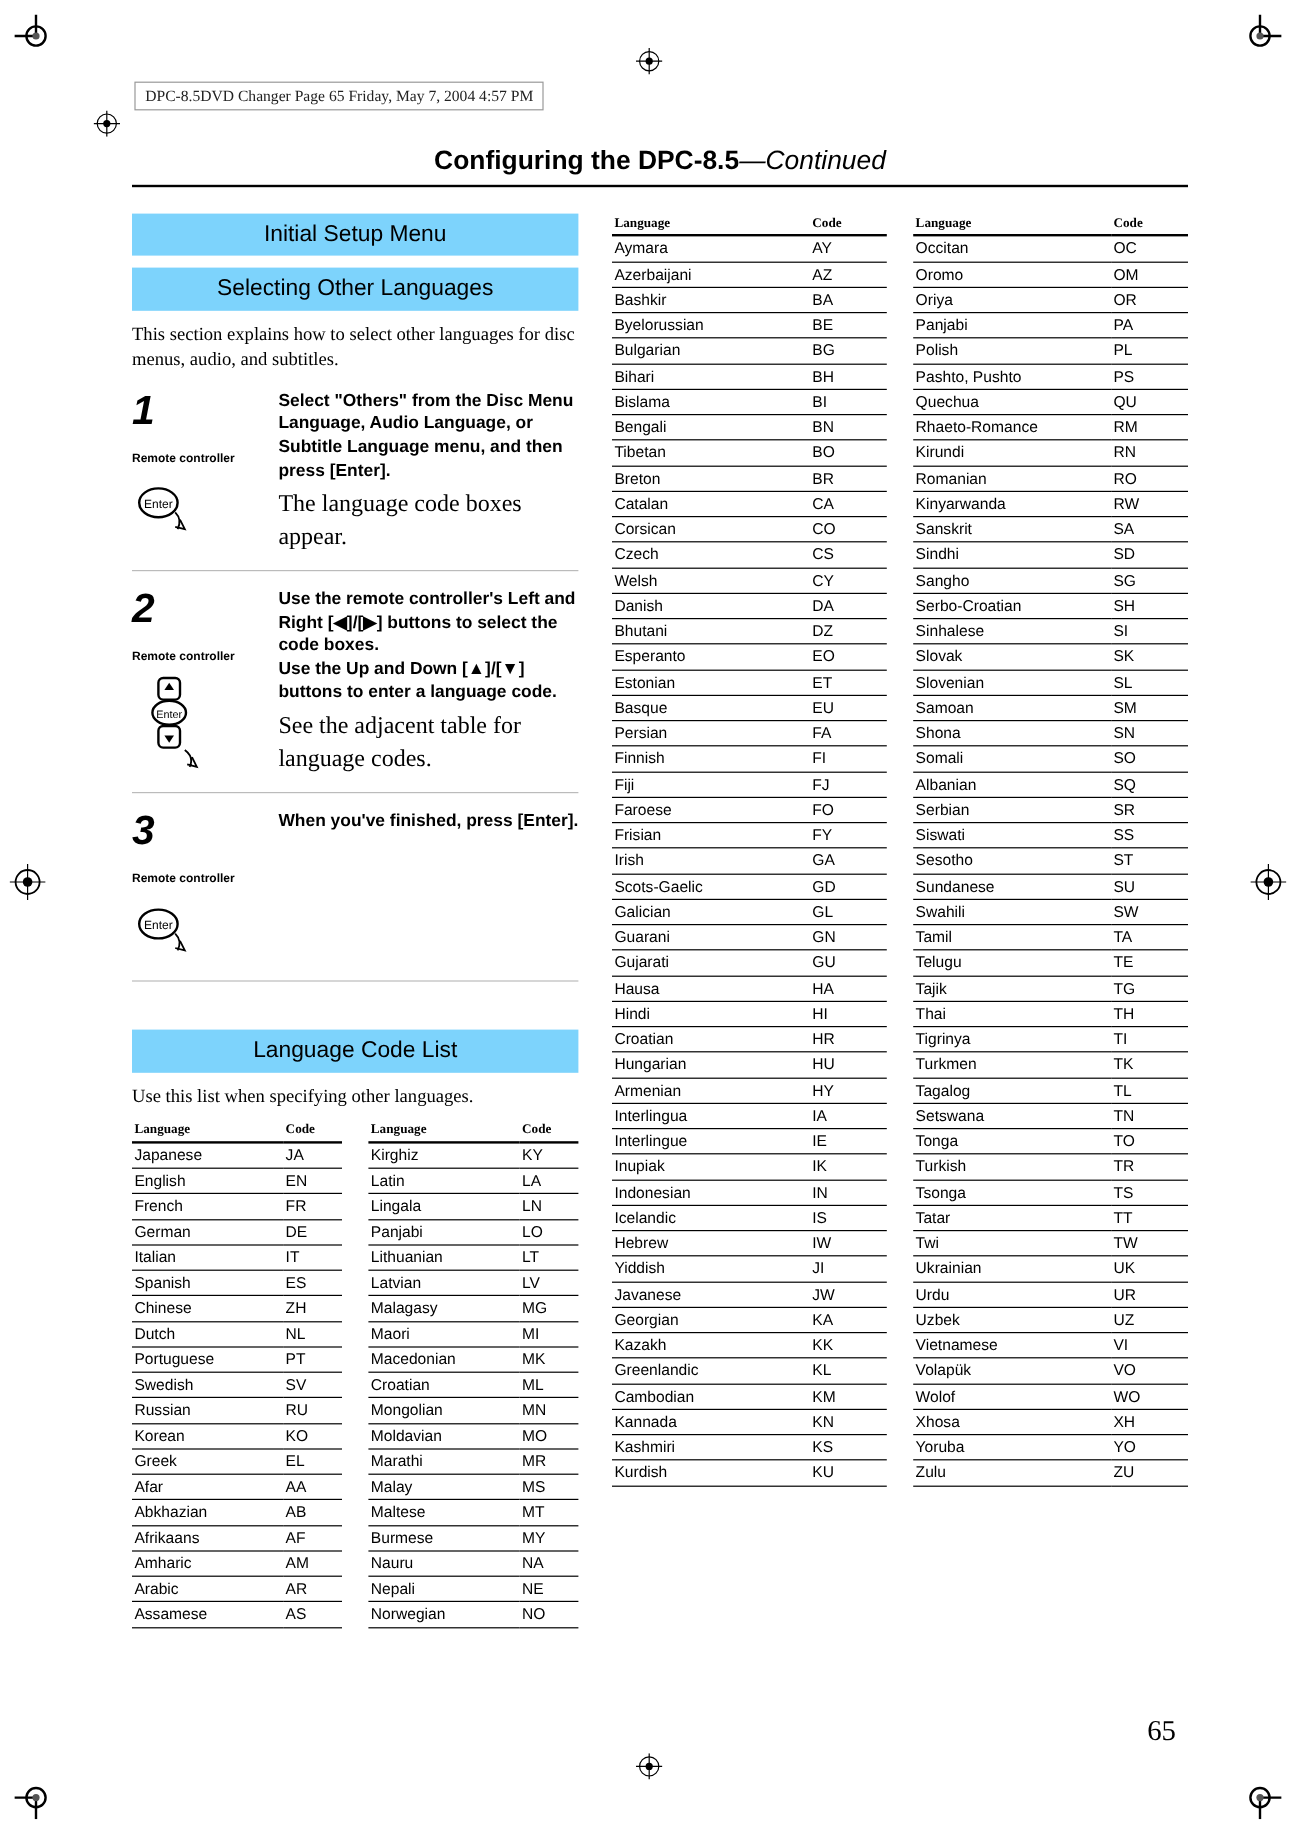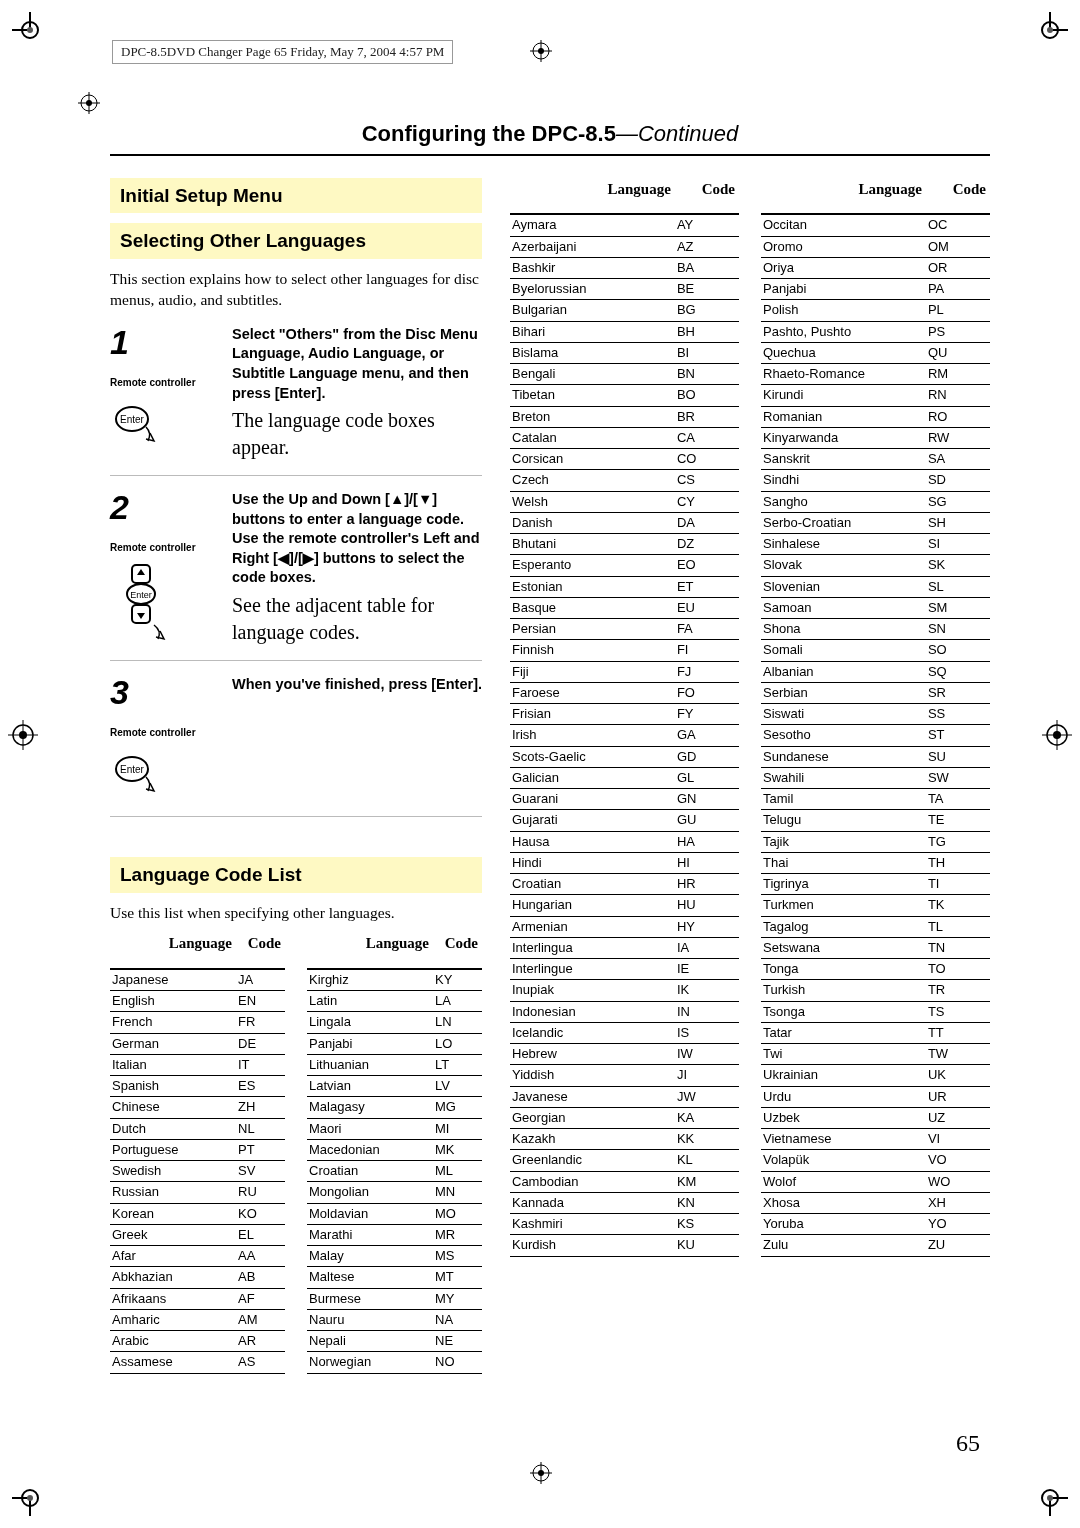--- a/index.html
+++ b/index.html
@@ -31,21 +31,21 @@
   .mark.bl { bottom: 12px; left: 12px; }
   .mark.br { bottom: 12px; right: 12px; }
   .reg { position: absolute; }
   .reg.left { left: 8px; top: 720px; }
   .reg.right { right: 8px; top: 720px; }
   .reg.mid { left: 530px; top: 40px; }
   .reg.tmiddle { left: 78px; top: 92px; }
   .reg.bmiddle { left: 530px; bottom: 40px; }
   .header-stamp {
     position: absolute;
-    top: 40px;
+    top: 68px;
     left: 112px;
     font-size: 13px;
     color: #222;
     border: 1px solid #999;
     padding: 3px 8px;
     background: #fff;
   }
   .page-body {
     height: 100%;
     box-sizing: border-box;
@@ -68,25 +68,26 @@
     margin: 6px 0 22px 0;
   }
   .two-col {
     display: flex;
     gap: 28px;
   }
   .col-left { width: 372px; }
   .col-right { flex: 1; display: flex; gap: 22px; }
   .subhead {
     font-family: Arial, Helvetica, sans-serif;
-    font-weight: bold;
+    font-weight: normal;
     font-size: 19px;
-    background: #fef9c3;
+    background: #7dd3fc;
     padding: 6px 10px;
     margin: 0 0 10px 0;
+    text-align: center;
   }
   p.body {
     font-size: 15.5px;
     margin: 0 0 14px 0;
     line-height: 1.35;
   }
   .step-row {
     display: flex;
     align-items: flex-start;
     gap: 12px;
@@ -130,24 +131,24 @@
   
   table.codes {
     border-collapse: collapse;
     font-family: Arial, Helvetica, sans-serif;
     font-size: 13px;
     width: 100%;
   }
   table.codes th {
     font-family: "Times New Roman", Times, serif;
     font-weight: bold;
-    font-size: 15px;
-    text-align: right;
+    font-size: 11px;
+    text-align: left;
     border-bottom: 2px solid #000;
-    padding: 2px 4px 15px 2px;
+    padding: 2px 4px 2px 2px;
   }
   table.codes td {
     border-bottom: 1px solid #000;
     padding: 2px 4px 2px 2px;
     vertical-align: top;
     white-space: nowrap;
   }
   table.codes td.lang { width: 72%; }
   table.codes td.code { width: 28%; text-align: left; }
   .tables-wrap {
@@ -294,22 +295,22 @@
     <ellipse cx="31" cy="31" rx="14" ry="10"></ellipse>
   </g>
   <text x="31" y="35" text-anchor="middle" font-size="9" font-family="Arial">Enter</text>
   <path d="M31 6 l-4 6 h8 z" fill="#000"></path>
   <path d="M31 56 l-4 -6 h8 z" fill="#000" transform="translate(0,0)"></path>
   <path d="M44 62 q8 6 4 14 M50 68 l4 8 -8 -2" fill="none" stroke="#000" stroke-width="1.5"></path>
 </svg></div>
     </div>
     <div class="step-right">
       <div class="step-bold">
+                  <div>Use the remote controller's Left and Right [◀]/[▶] buttons to select the code boxes.</div>
                   <div>Use the Up and Down [▲]/[▼] buttons to enter a language code.</div>
-                  <div>Use the remote controller's Left and Right [◀]/[▶] buttons to select the code boxes.</div>
                 </div>
       <div class="step-plain">See the adjacent table for language codes.</div>
     </div>
             </div>
             <div class="step-row last">
     <div class="step-left">
       <div class="step-num">3</div>
       <div class="step-sub">Remote controller</div>
       <div class="step-icon"><svg width="50" height="50" viewBox="0 0 50 50">
                     <ellipse cx="22" cy="22" rx="16" ry="12" fill="none" stroke="#000" stroke-width="2"></ellipse>

